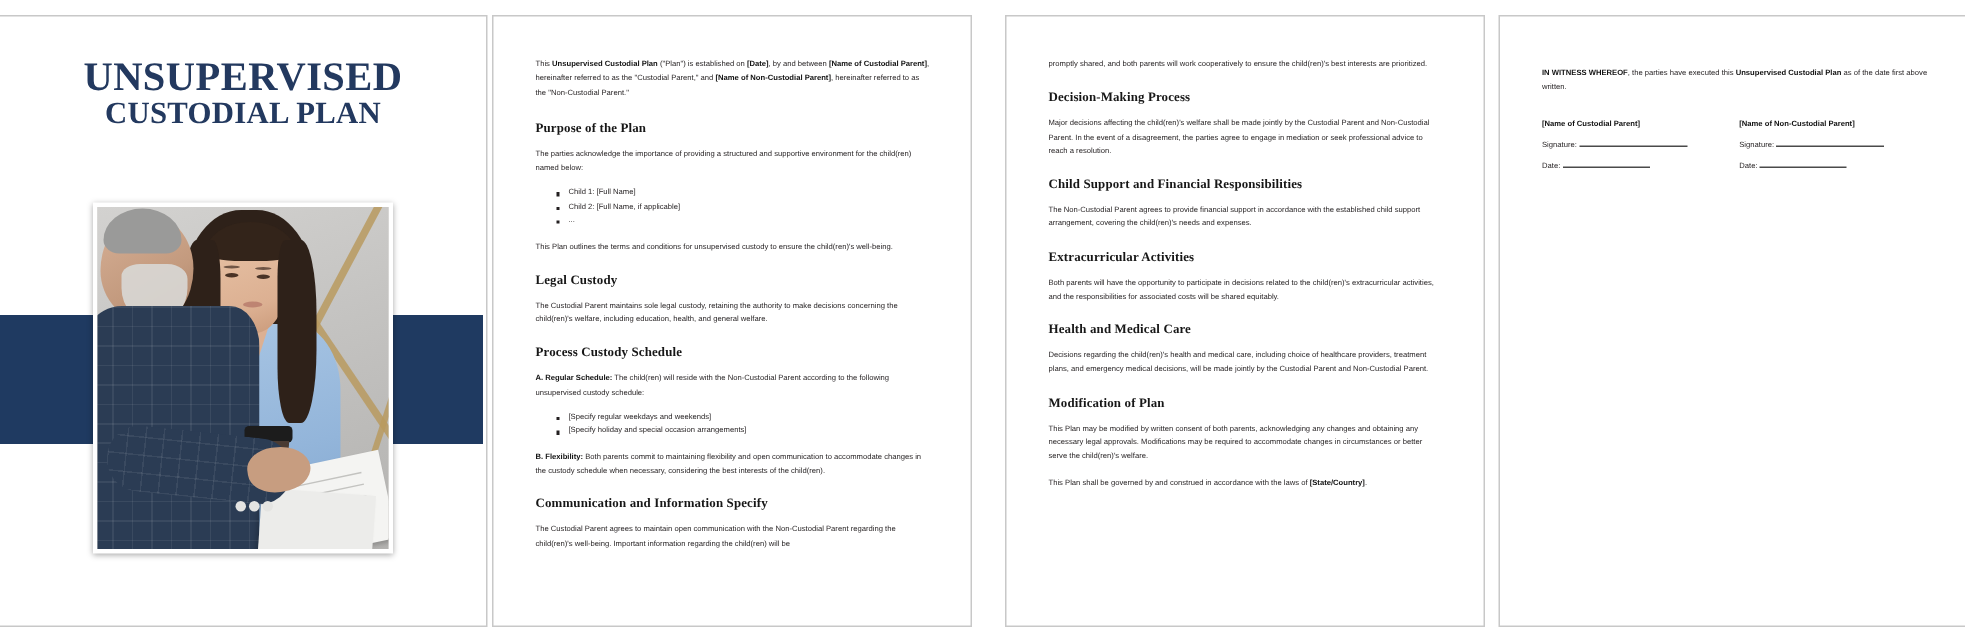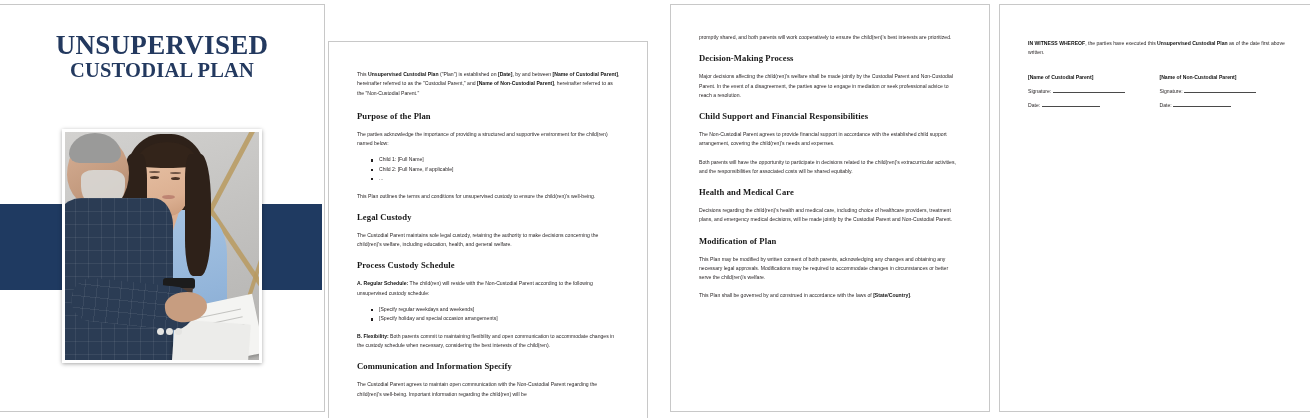--- a/index.html
+++ b/index.html
@@ -12,21 +12,21 @@
     height: 418px;
     overflow: hidden;
     font-family: "Liberation Sans", sans-serif;
   }
 
   .doc-viewer {
     position: relative;
     width: 1202px;
     height: 418px;
     display: flex;
-    align-items: flex-start;
+    align-items: flex-end;
     background: #ffffff;
   }
 
   .page {
     position: relative;
     background: #ffffff;
     border: 1px solid #c8c8c8;
     box-sizing: border-box;
     height: 408px;
     margin-top: 4px;
@@ -437,20 +437,21 @@
     <div class="text-page-inner">
 
       <p class="body">promptly shared, and both parents will work cooperatively to ensure the child(ren)'s best interests are prioritized.</p>
 
       <h2 class="heading">Decision-Making Process</h2>
       <p class="body">Major decisions affecting the child(ren)'s welfare shall be made jointly by the Custodial Parent and Non-Custodial Parent. In the event of a disagreement, the parties agree to engage in mediation or seek professional advice to reach a resolution.</p>
 
       <h2 class="heading">Child Support and Financial Responsibilities</h2>
       <p class="body">The Non-Custodial Parent agrees to provide financial support in accordance with the established child support arrangement, covering the child(ren)'s needs and expenses.</p>
 
+      <h2 class="heading">Extracurricular Activities</h2>
       <p class="body">Both parents will have the opportunity to participate in decisions related to the child(ren)'s extracurricular activities, and the responsibilities for associated costs will be shared equitably.</p>
 
       <h2 class="heading">Health and Medical Care</h2>
       <p class="body">Decisions regarding the child(ren)'s health and medical care, including choice of healthcare providers, treatment plans, and emergency medical decisions, will be made jointly by the Custodial Parent and Non-Custodial Parent.</p>
 
       <h2 class="heading">Modification of Plan</h2>
       <p class="body">This Plan may be modified by written consent of both parents, acknowledging any changes and obtaining any necessary legal approvals. Modifications may be required to accommodate changes in circumstances or better serve the child(ren)'s welfare.</p>
 
       <p class="body"><span>This Plan shall be governed by and construed in accordance with the laws of </span><b>[State/Country]</b><span>.</span></p>
     </div>

